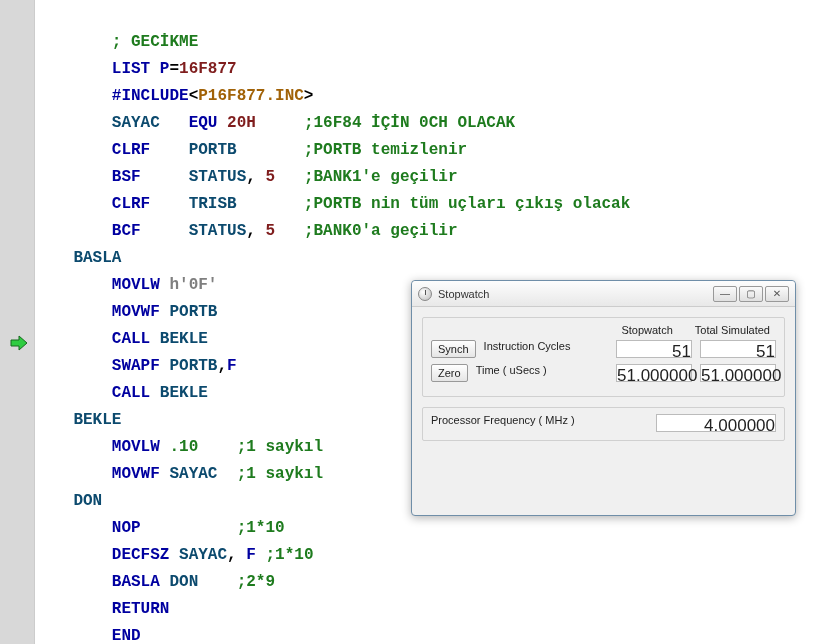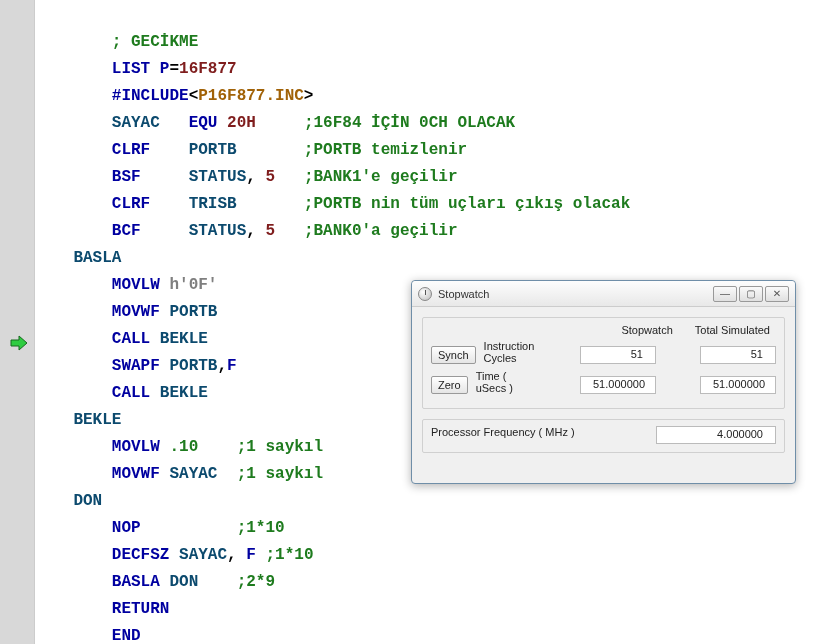--- a/index.html
+++ b/index.html
@@ -45,21 +45,21 @@
   .fname { color: #a16207; }
   .punct { color: #000; }
   .purple { color: #0c4a6e; }
   .blue { color: #0000A0; }
 
   .stopwatch {
     position: absolute;
     left: 411px;
     top: 280px;
     width: 385px;
-    height: 204px;
+    height: 236px;
     background: #f0f0f0;
     border: 1px solid #6f8ea8;
     border-radius: 4px;
     box-shadow: 0 2px 10px rgba(0,0,0,0.3);
     font-family: 'Segoe UI', Tahoma, sans-serif;
     font-weight: normal;
     font-size: 11px;
   }
   .sw-title {
     height: 26px;
@@ -115,44 +115,43 @@
     display: flex;
     justify-content: flex-end;
     gap: 22px;
     padding-right: 6px;
     margin-bottom: 4px;
     font-size: 11px;
     color: #222;
   }
   .sw-row {
     display: flex;
-    align-items: flex-end;
+    align-items: flex-start;
     margin-bottom: 6px;
     gap: 8px;
   }
   .sw-smallbtn {
     border: 1px solid #999;
     background: linear-gradient(#fff, #e5e5e5);
     border-radius: 2px;
     padding: 2px 6px;
     font-size: 11px;
     color: #222;
     cursor: pointer;
   }
   .sw-label { flex: 1; color: #222; }
   .sw-field {
     width: 76px;
     height: 18px;
     border: 1px solid #bbb;
     background: #fff;
     text-align: right;
-    padding: 1px 12px;
-    font-size: 11px;
+    padding: 1px 0;
+    font-size: 17px;
     color: #222;
-    margin-left: 36px;
   }
   .sw-field.wide { width: 120px; }
   .sw-row2 {
     display: flex;
     gap: 8px;
   }
 </style>
 </head>
 <body>
 

